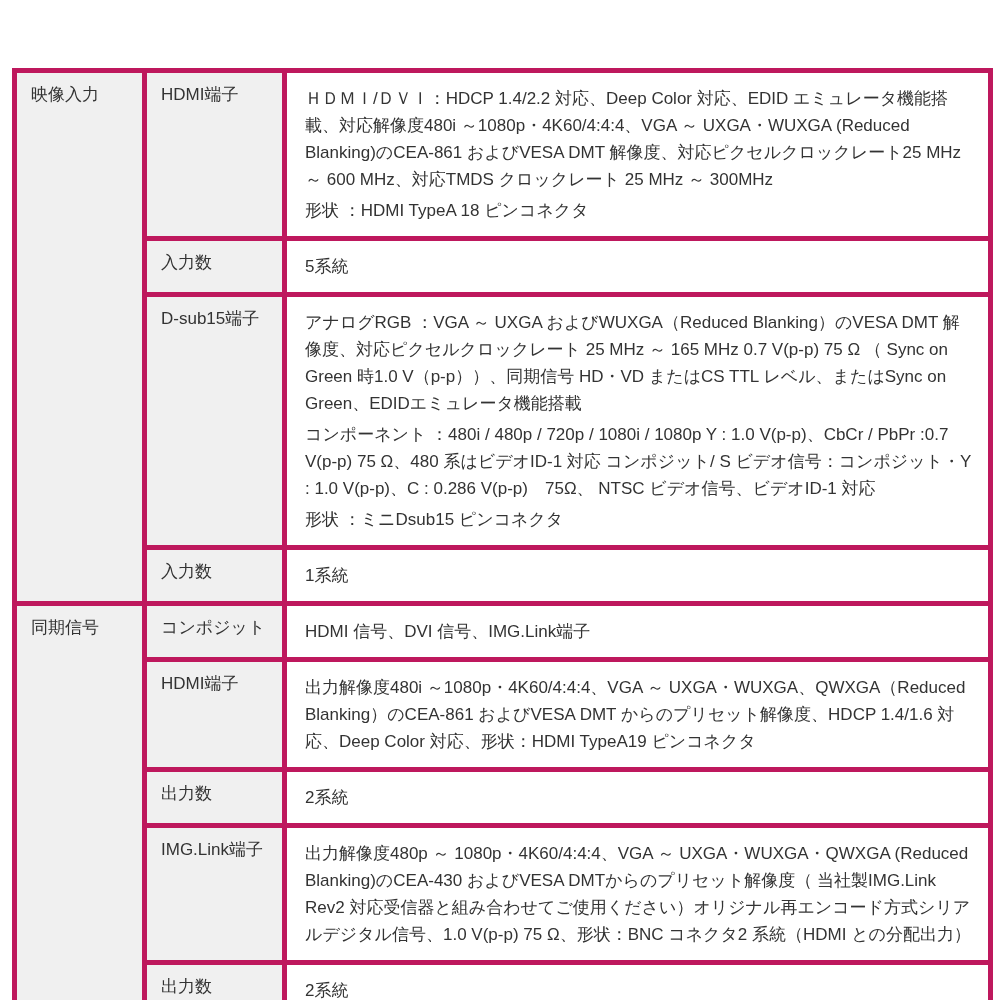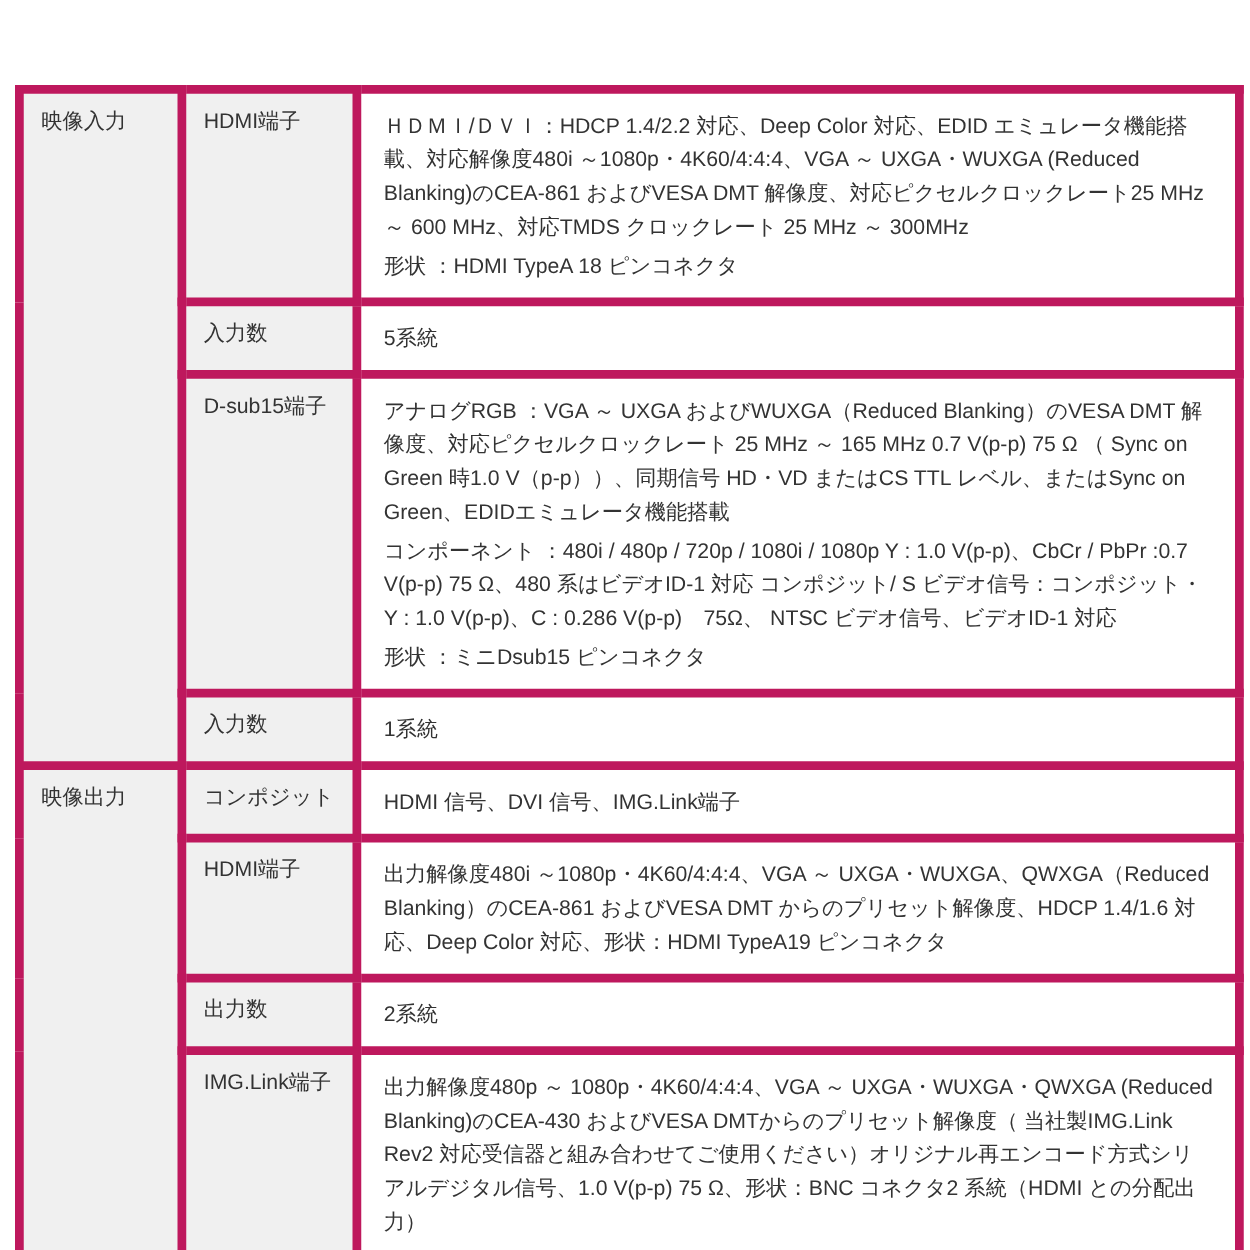--- a/index.html
+++ b/index.html
@@ -21,21 +21,21 @@
     left: 12px;
     width: 976px;
   }
   table.spec {
     border-collapse: collapse;
     table-layout: fixed;
     width: 976px;
     color: #333333;
   }
   table.spec td {
-    border: 7px solid #be185d;
+    border: 5px solid #be185d;
     vertical-align: top;
     font-size: 17px;
     line-height: 27px;
     padding: 8px 12px 8px 14px;
     word-break: break-word;
   }
   td.cat, td.lbl, td.footlbl {
     background: #f0f0f0;
     font-weight: normal;
   }
@@ -94,21 +94,21 @@
           <td class="lbl">
             <span>入力数</span>
           </td>
           <td class="val">
             <p>1系統</p>
           </td>
         </tr>
 
         <tr>
           <td class="cat" rowspan="5">
-            <span>映像出力</span>
+            <span>同期信号</span>
           </td>
           <td class="lbl">
             <span>コンポジット</span>
           </td>
           <td class="val">
             <p>HDMI 信号、DVI 信号、IMG.Link端子</p>
           </td>
         </tr>
         <tr>
           <td class="lbl">

